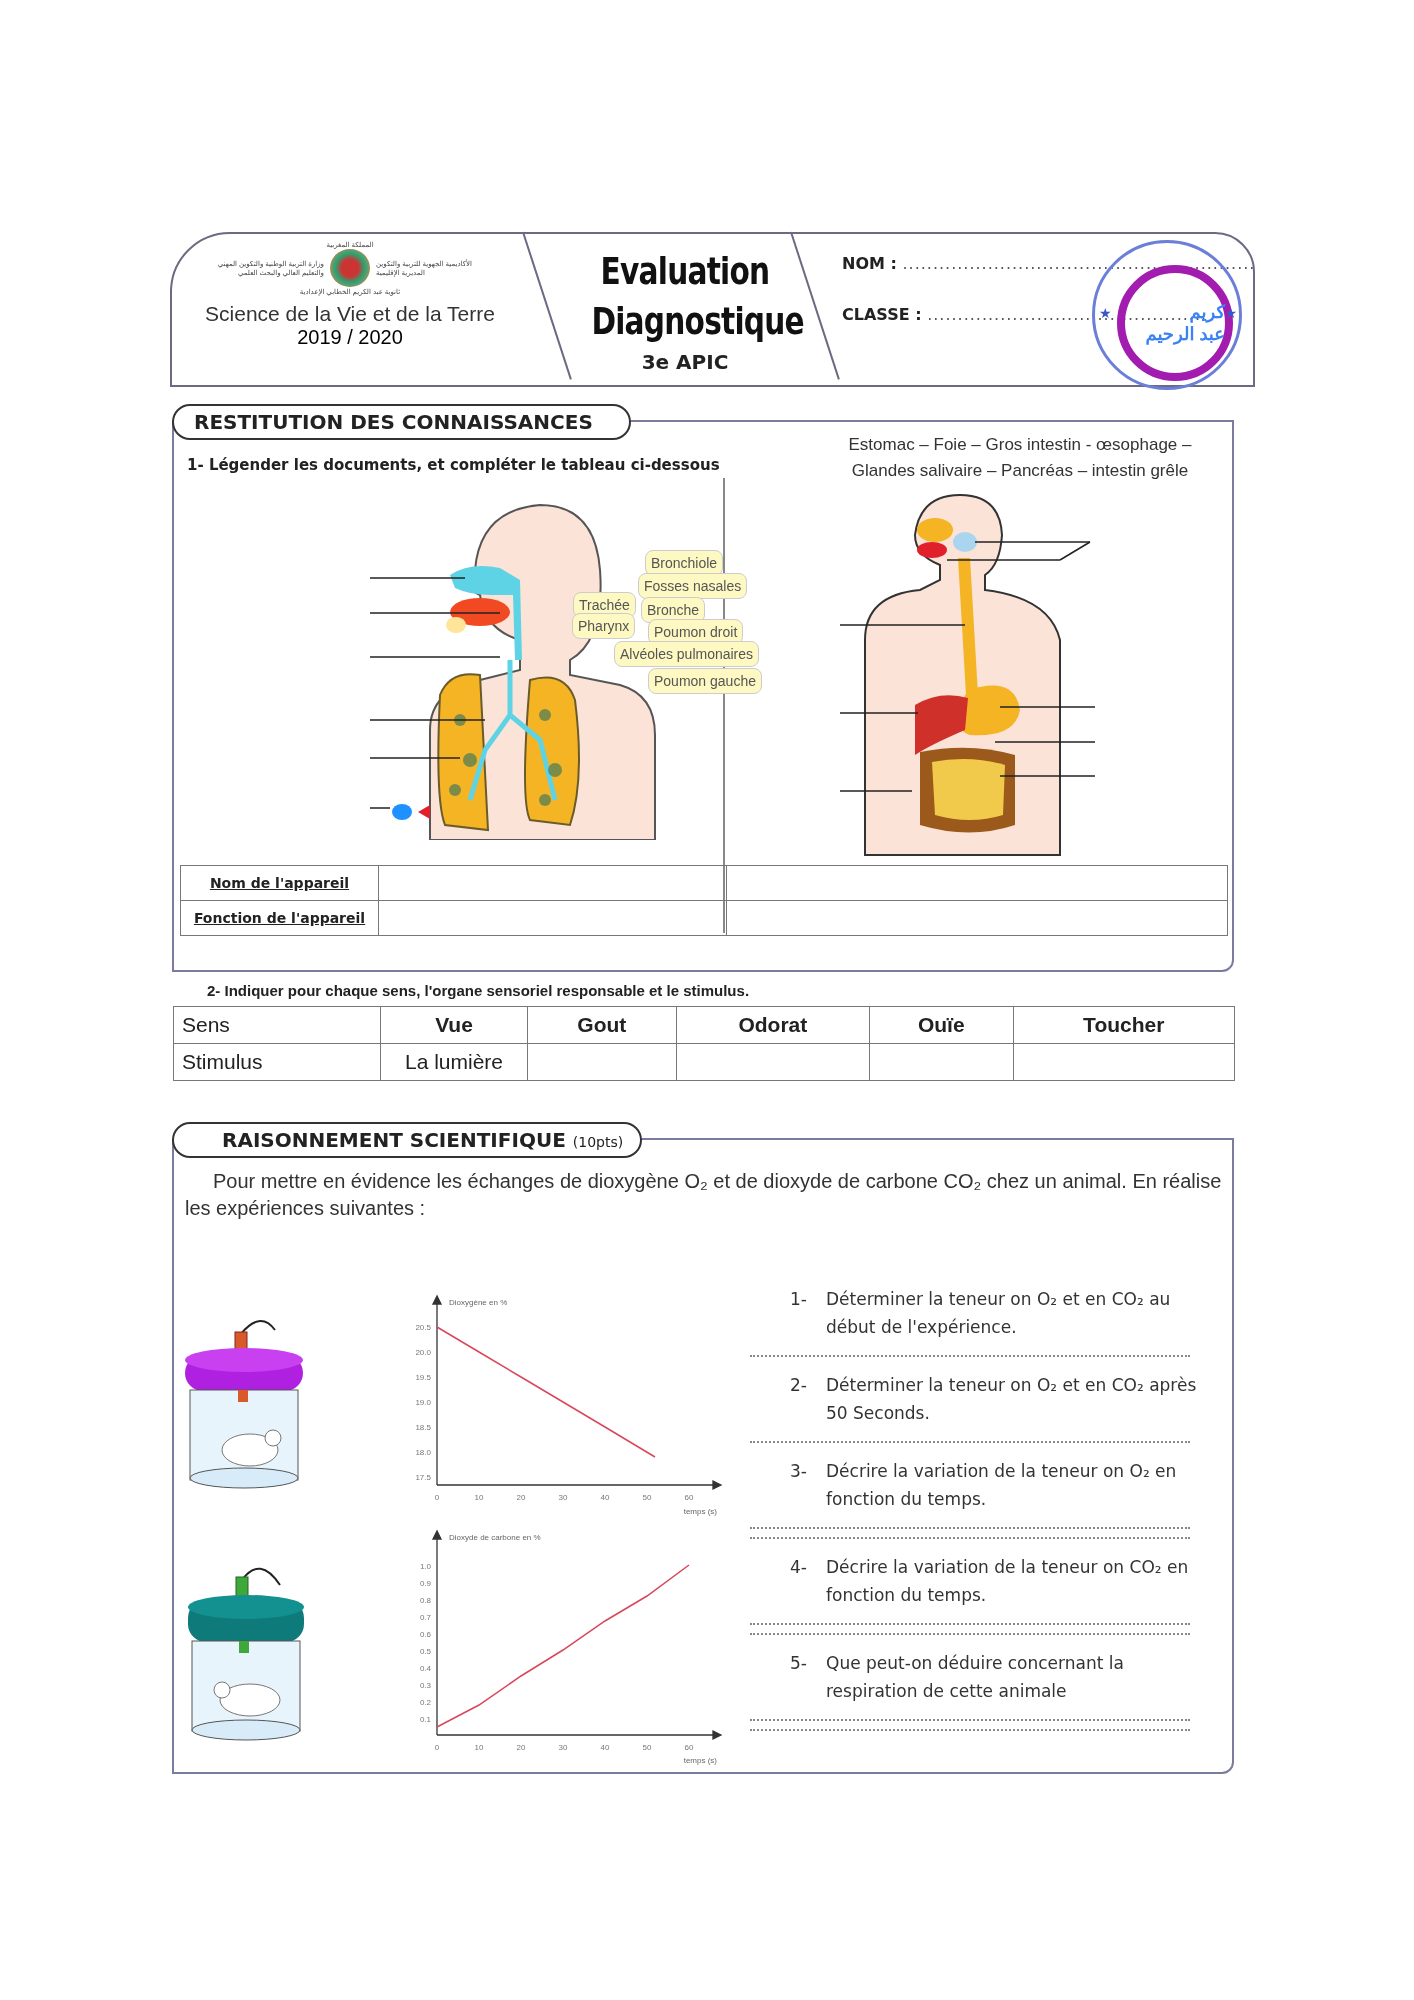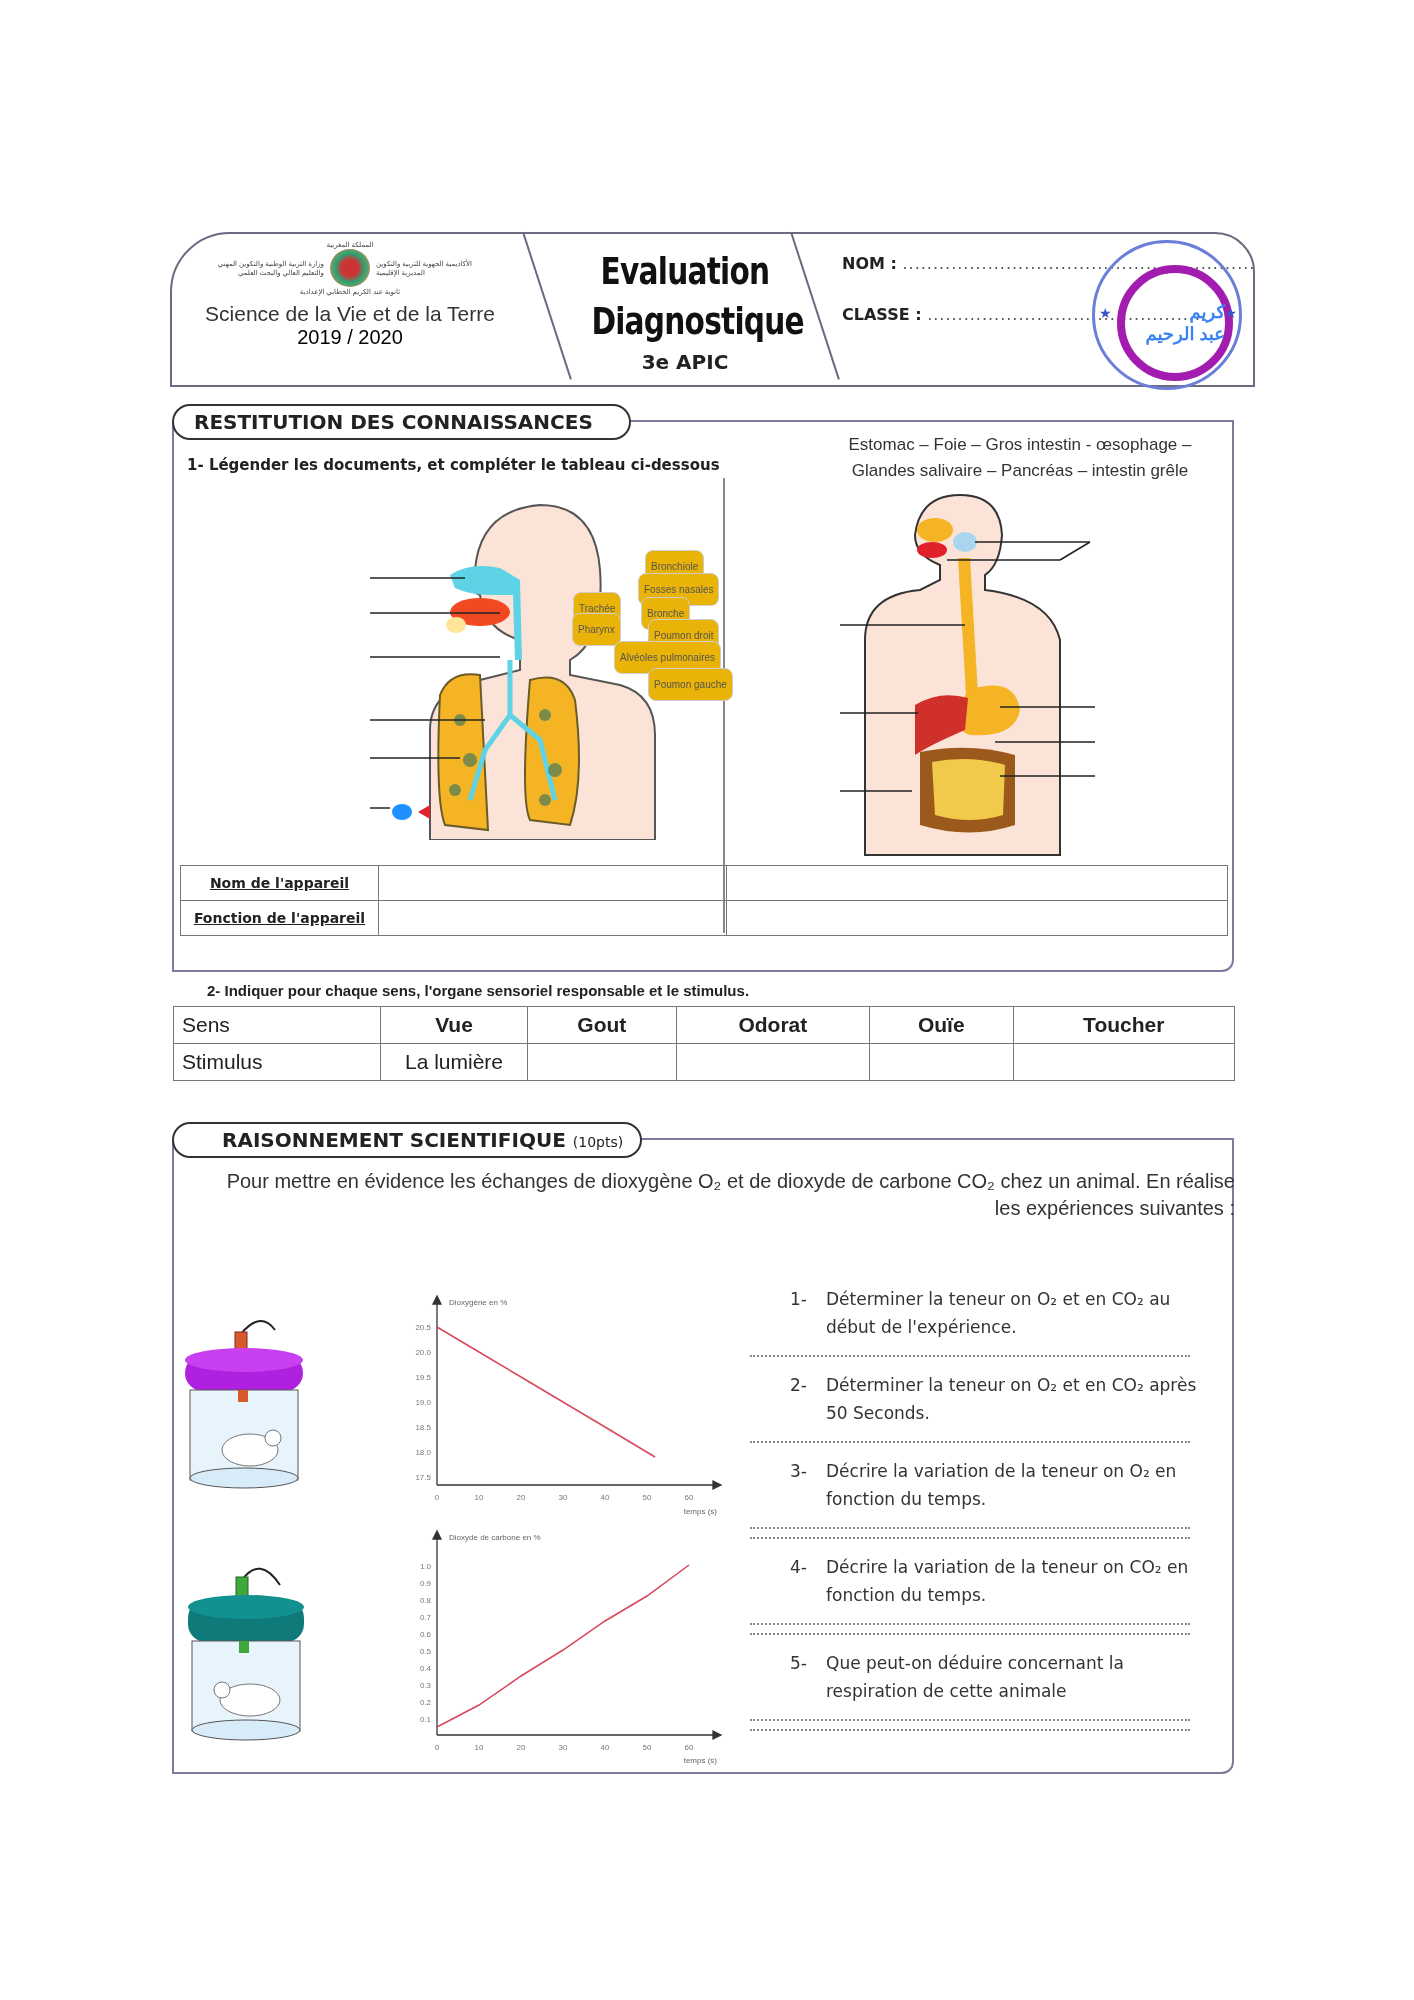--- a/index.html
+++ b/index.html
@@ -23,35 +23,35 @@
   .stamp{position:absolute;left:1092px;top:240px;width:150px;height:150px;border-radius:50%;border:3px solid #6b7ed8;box-sizing:border-box;}
   .stamp-inner{position:absolute;left:22px;top:22px;width:100px;height:100px;border-radius:50%;border:8px solid #a21caf;display:flex;flex-direction:column;align-items:flex-end;justify-content:center;color:#3b82f6;font-size:18px;font-weight:bold;}
   .stamp-star{position:absolute;color:#3d55c9;font-size:14px;}
   
   .sec1{left:172px;top:420px;width:1058px;height:548px;border:2px solid #7b7ba0;border-radius:0 0 12px 0;border-top:2px solid #7b7ba0;}
   .sec-tab{position:absolute;background:#fff;border:2px solid #333;border-radius:22px;font-family:"DejaVu Sans",sans-serif;font-weight:bold;font-size:20px;padding:4px 20px;white-space:nowrap;}
   .q1{left:187px;top:456px;font-family:"DejaVu Sans",sans-serif;font-weight:bold;font-size:15px;}
   .organs-list{left:820px;top:432px;width:400px;text-align:center;font-size:17px;line-height:26px;color:#333;}
   .vline{position:absolute;left:723px;top:478px;width:2px;height:455px;background:#888;}
   .fig{position:absolute;}
-  .label-pill{position:absolute;font-size:10px;color:#555;background:#eab308;border:1px solid #ccc;border-radius:8px;padding:10px 5px;white-space:nowrap;}
+  .label-pill{position:absolute;font-size:14px;color:#555;background:#fef9c3;border:1px solid #ccc;border-radius:8px;padding:4px 5px;white-space:nowrap;}
   .org-table{position:absolute;left:180px;top:865px;width:1048px;border-collapse:collapse;}
   .org-table td{border:1.5px solid #777;height:32px;}
   .org-table td.hd{width:195px;font-family:"DejaVu Sans",sans-serif;font-weight:bold;font-size:14px;text-align:center;text-decoration:underline;}
   
   .q2{left:207px;top:982px;font-family:Liberation Sans, sans-serif;font-weight:bold;font-size:15px;}
   .sens-table{position:absolute;left:173px;top:1006px;width:1062px;border-collapse:collapse;font-size:21px;}
   .sens-table td{border:1.5px solid #777;height:36px;padding:0 8px;}
   .sens-table tr:first-child td{font-weight:bold;text-align:center;}
   .sens-table tr:first-child td:first-child{font-weight:normal;text-align:left;}
   .sens-table td.c{text-align:center;}
   
   .sec2{left:172px;top:1138px;width:1058px;height:632px;border:2px solid #7b7ba0;border-radius:0 0 12px 0;}
   .intro{left:185px;top:1168px;width:1050px;font-size:20px;line-height:27px;color:#333;}
-  .intro p{margin:0;text-align:right;}
+  .intro p{margin:0;}
   .questions{left:790px;top:1285px;width:410px;font-family:"DejaVu Sans",sans-serif;font-size:17px;line-height:28px;color:#333;}
   .q-item{display:flex;margin-bottom:0;}
   .q-num{width:36px;flex-shrink:0;}
   .dotline{border-bottom:2px dotted #888;height:14px;margin:0 0 14px -40px;width:440px;}
   .chart{position:absolute;}
   .chart svg text{font-family:"Liberation Sans",sans-serif;}
 </style>
 </head>
 <body>
 

